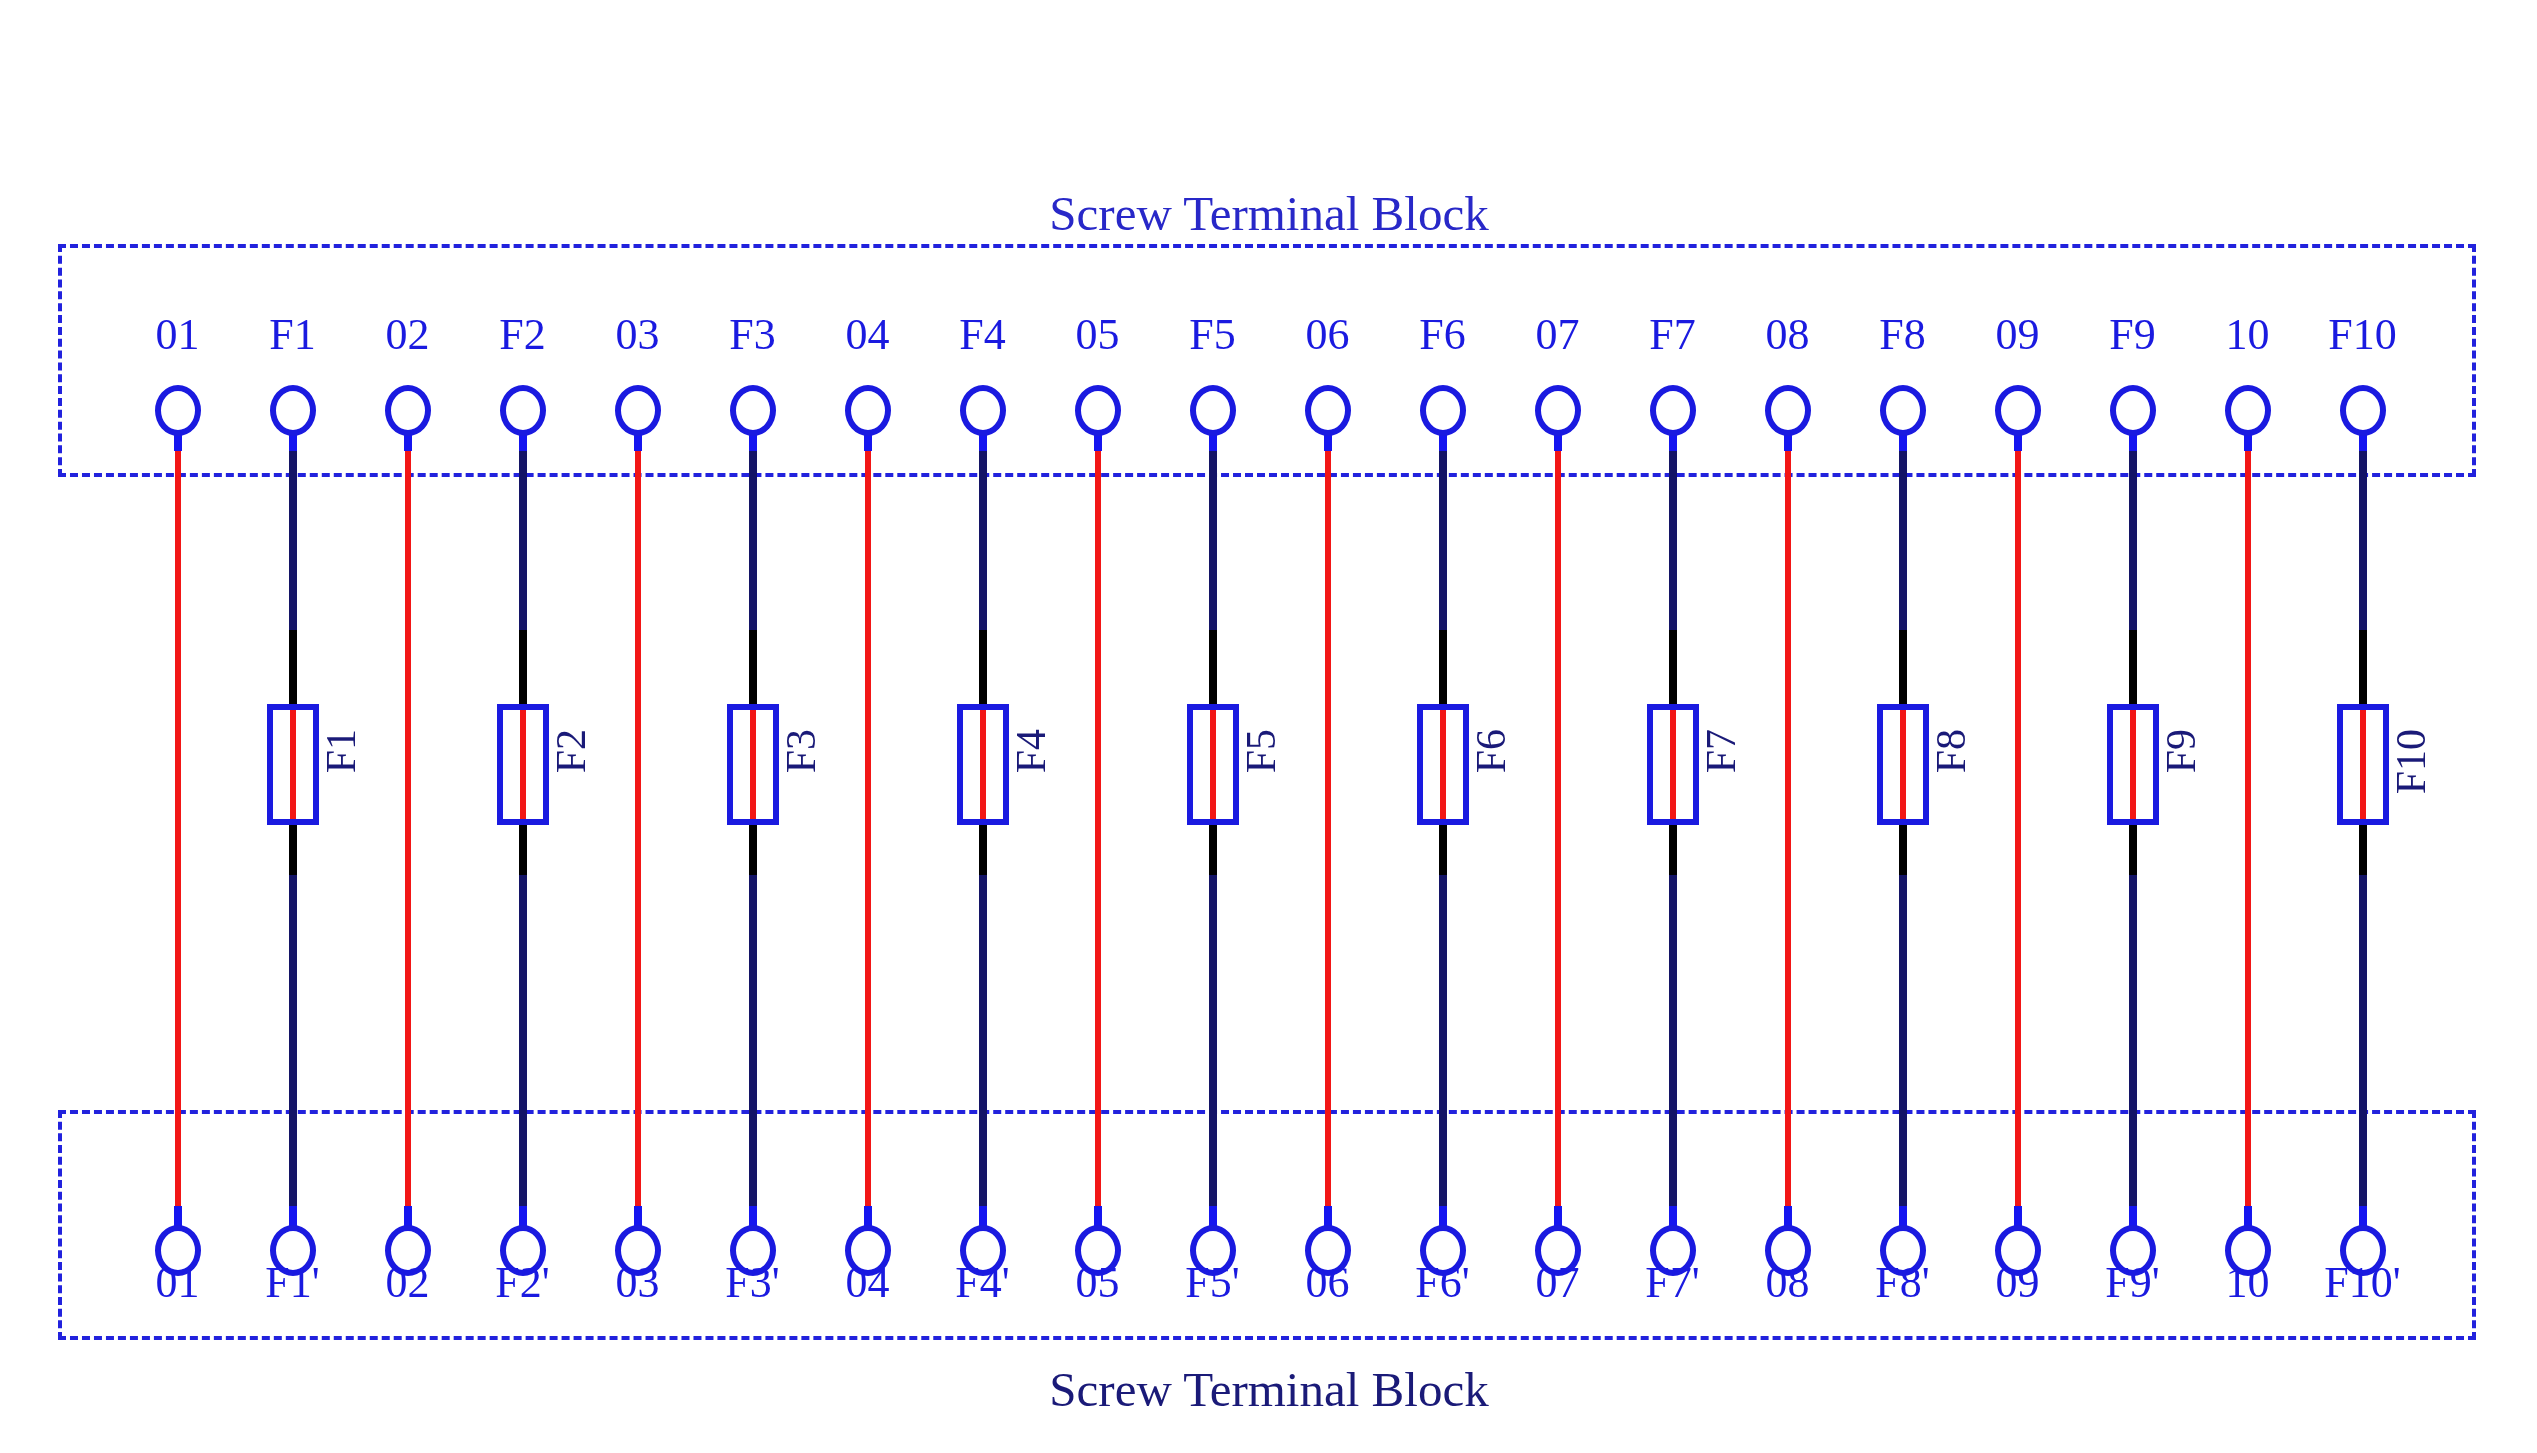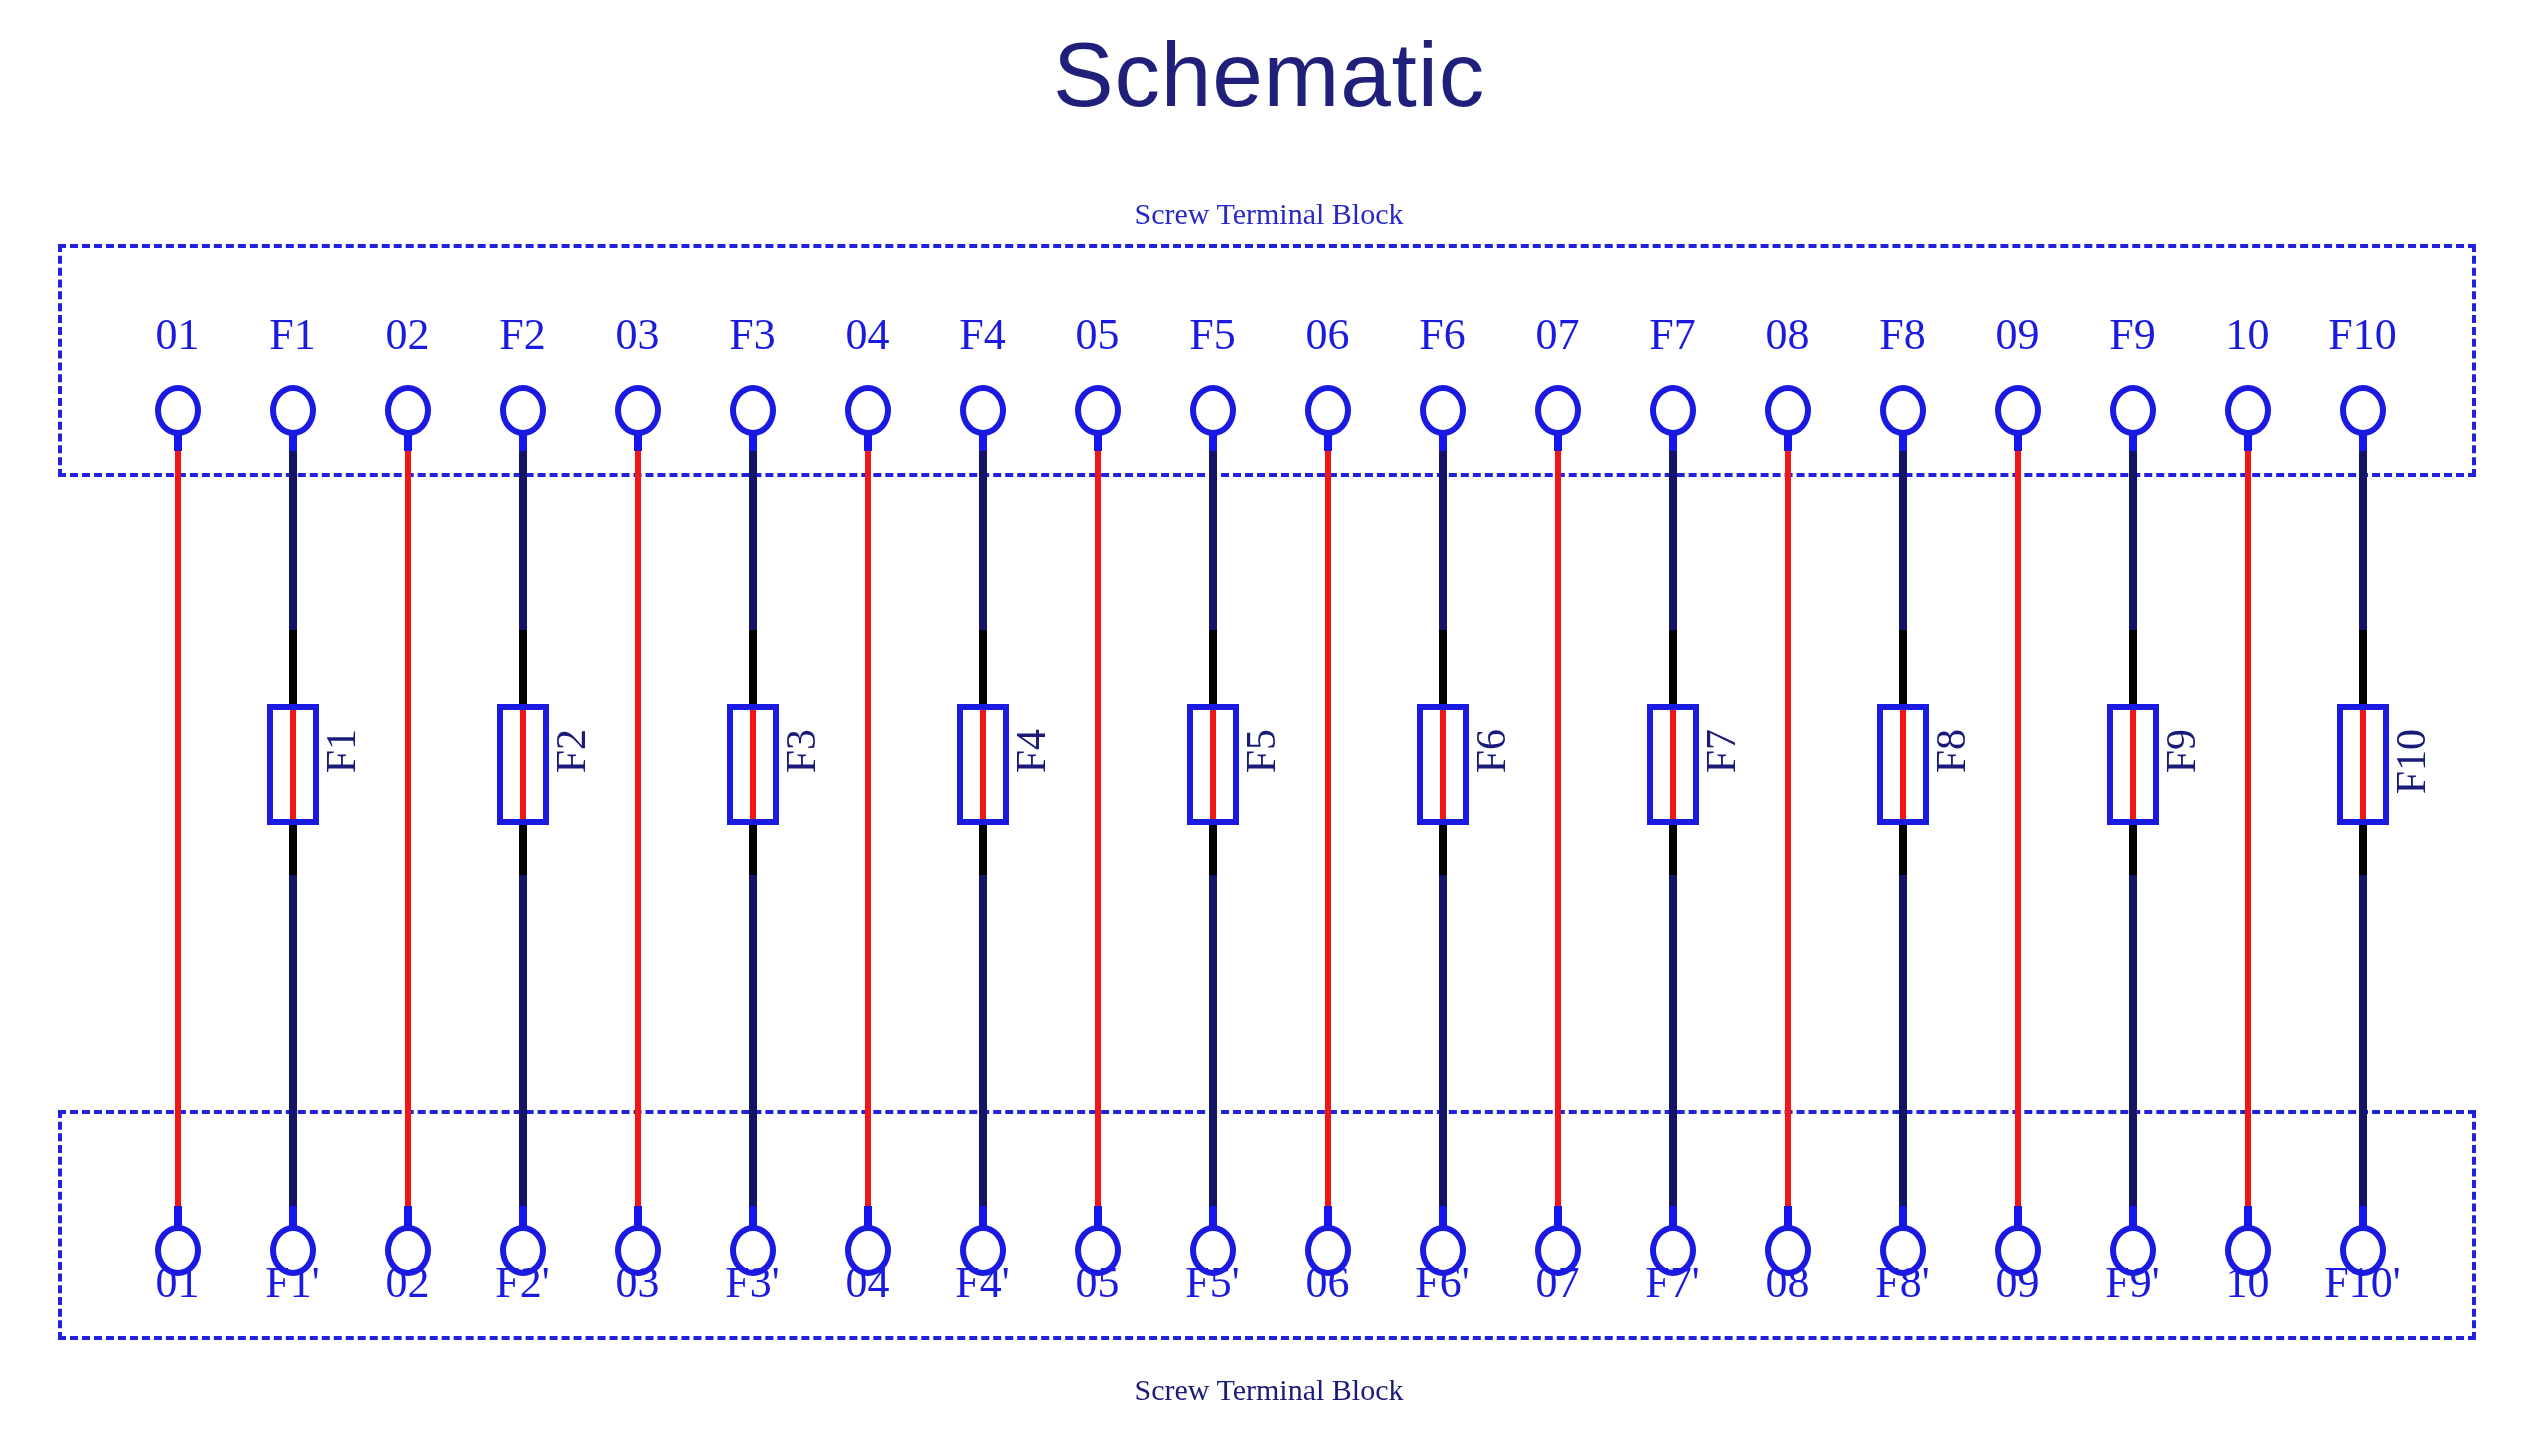--- a/index.html
+++ b/index.html
@@ -23,21 +23,21 @@
     color:#20207a;
     letter-spacing:0.8px;
     white-space:nowrap;
   }
   .block-caption{
     position:absolute;
     width:2538px;
     left:0;
     text-align:center;
     font-family:"Liberation Serif", serif;
-    font-size:30px;
+    font-size:49px;
     line-height:46px;
     white-space:nowrap;
   }
   #caption-top{ top:191px; color:#2828c8; }
   #caption-bottom{ top:1367px; color:#1a1a78; }
 
   
   .tb-frame{
     position:absolute;
     left:58px;
@@ -117,21 +117,20 @@
     white-space:nowrap;
     transform:rotate(-90deg);
     transform-origin:100% 0;
   }
 </style>
 </head>
 <body>
 
 <div id="stage">
 
-  <div id="main-title">Schematic</div>
 
   <div class="block-caption" id="caption-top">Screw Terminal  Block</div>
 
   <div class="tb-frame" id="tb-frame-top"></div>
 
   <div class="tb-frame" id="tb-frame-bottom"></div>
 
   <div id="columns-host">
       <div class="column" style="left: 178px;">
         <div class="wire stub" style="top: 429px; height: 22px;"></div>

